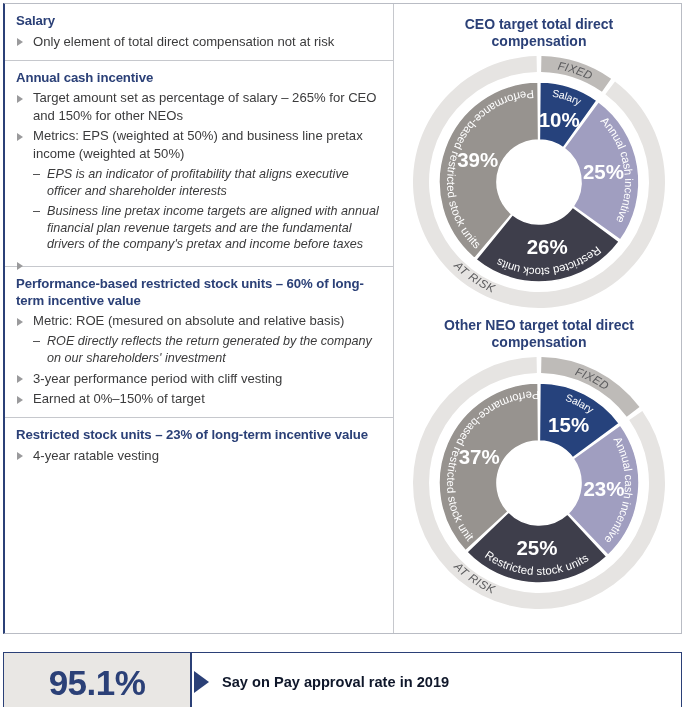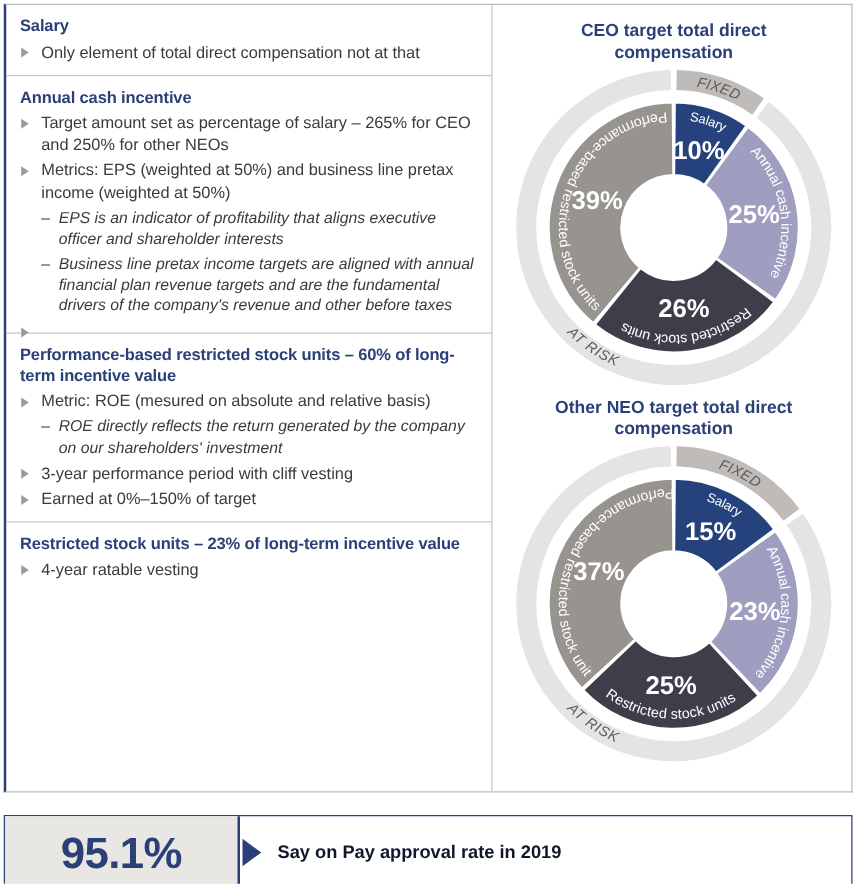--- a/index.html
+++ b/index.html
@@ -148,30 +148,30 @@
 </style>
 </head>
 <body>
 
 <div id="top-frame">
 
   <div id="left-panel">
       <div class="section">
         <div class="sec-head">Salary</div>
         <ul class="bullets">
-          <li><span class="tri"></span><span>Only element of total direct compensation not at that</span></li>
+          <li><span class="tri"></span><span>Only element of total direct compensation not at risk</span></li>
         </ul>
       </div>
       <div class="section">
         <div class="sec-head">Annual cash incentive</div>
         <ul class="bullets">
-          <li><span class="tri"></span><span>Target amount set as percentage of salary – 265% for CEO and 250% for other NEOs</span></li>
+          <li><span class="tri"></span><span>Target amount set as percentage of salary – 265% for CEO and 150% for other NEOs</span></li>
           <li><span class="tri"></span><span>Metrics: EPS (weighted at 50%) and business line pretax income (weighted at 50%)</span><ul class="subs">
               <li><span class="dash">–</span><span>EPS is an indicator of profitability that aligns executive officer and shareholder interests</span></li>
-              <li><span class="dash">–</span><span>Business line pretax income targets are aligned with annual financial plan revenue targets and are the fundamental drivers of the company's revenue and other before taxes</span></li>
+              <li><span class="dash">–</span><span>Business line pretax income targets are aligned with annual financial plan revenue targets and are the fundamental drivers of the company's pretax and income before taxes</span></li>
             </ul></li>
           <li><span class="tri"></span></li>
         </ul>
       </div>
       <div class="section">
         <div class="sec-head">Performance-based restricted stock units – 60% of long-term incentive value</div>
         <ul class="bullets">
           <li><span class="tri"></span><span>Metric: ROE (mesured on absolute and relative basis)</span><ul class="subs">
               <li><span class="dash">–</span><span>ROE directly reflects the return generated by the company on our shareholders' investment</span></li>
             </ul></li>

